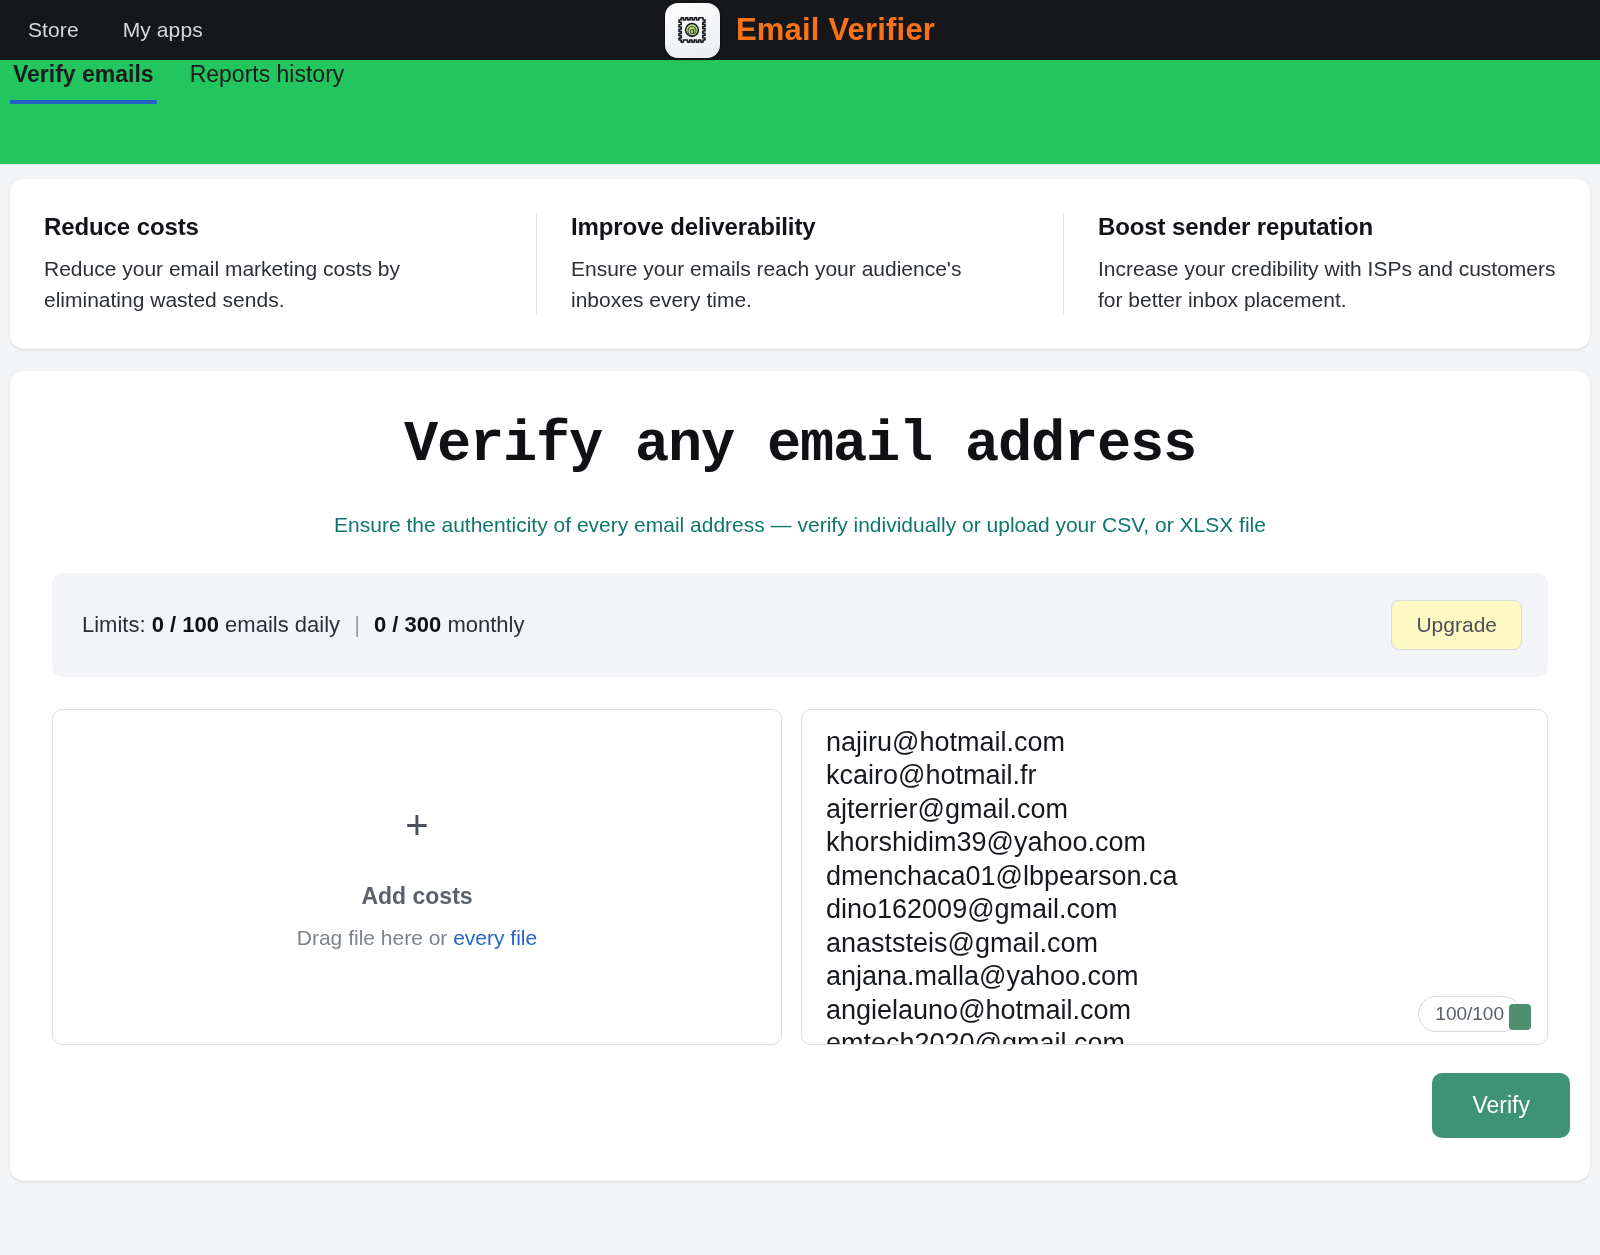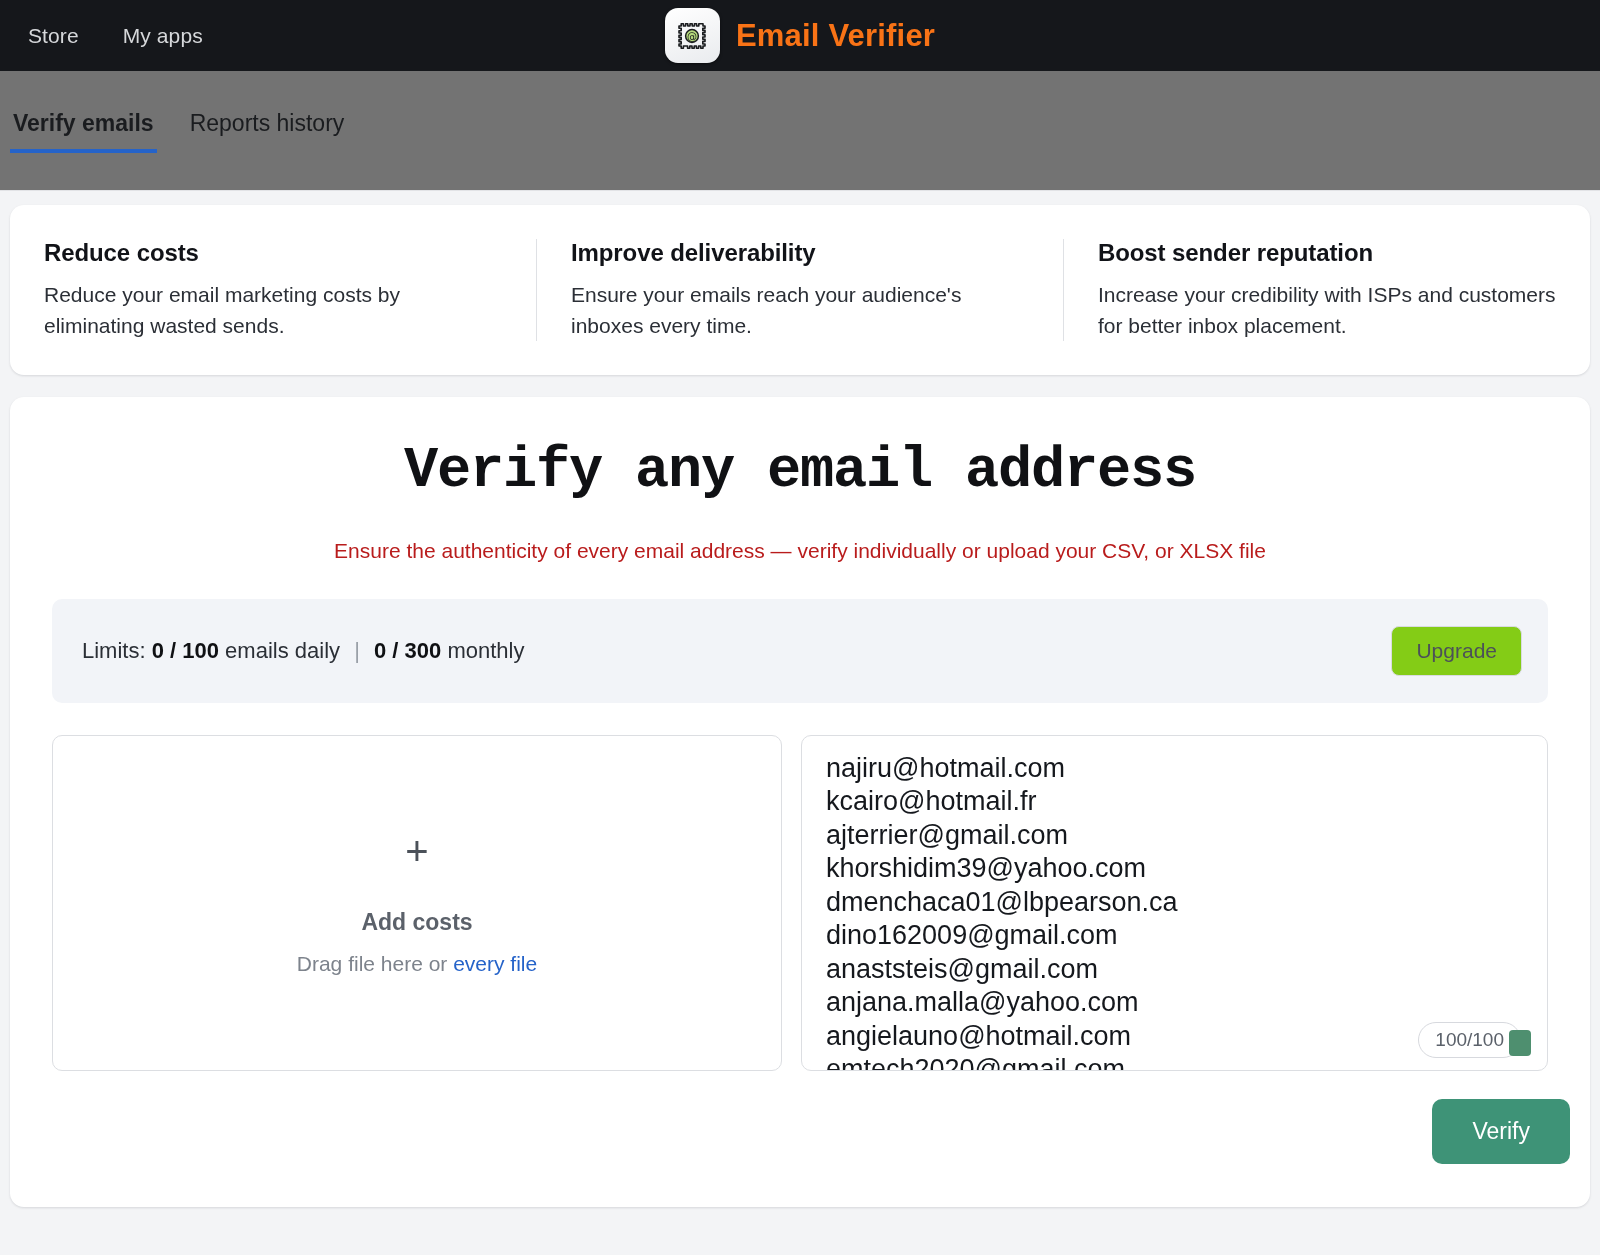--- a/index.html
+++ b/index.html
@@ -9,21 +9,21 @@
     width: 1600px;
     height: 1255px;
     background: #f3f4f6;
     font-family: "Liberation Sans", sans-serif;
     -webkit-font-smoothing: antialiased;
   }
 
   
   .topbar {
     position: relative;
-    height: 71px;
+    height: 60px;
     background: #15171b;
     display: flex;
     align-items: center;
   }
   .topbar-nav {
     display: flex;
     align-items: center;
     gap: 44px;
     padding-left: 28px;
   }
@@ -56,24 +56,24 @@
   .app-title {
     color: #f97316;
     font-size: 31px;
     font-weight: bold;
     letter-spacing: 0.2px;
     pointer-events: auto;
   }
 
   
   .tabs-wrap {
-    background: #737373;
-    height: 120px;
-    display: flex;
-    align-items: center;
+    background: #22c55e;
+    height: 105px;
+    display: flex;
+    align-items: flex-start;
     padding-left: 10px;
     border-bottom: 1px solid #e2e3e6;
   }
   .tabs { display: flex; align-items: flex-end; gap: 30px; }
   .tab {
     font-size: 23px;
     color: #1a1c1f;
     padding: 0 3px 12px 3px;
     cursor: pointer;
     border-bottom: 4px solid transparent;
@@ -134,21 +134,21 @@
     font-size: 57px;
     font-weight: bold;
     color: #101114;
     letter-spacing: -1.2px;
     margin-bottom: 36px;
     font-family: Liberation Mono, monospace;
   }
   .hero-sub {
     text-align: center;
     font-size: 21px;
-    color: #b91c1c;
+    color: #0f766e;
     margin-bottom: 36px;
   }
 
   
   .limits {
     background: #f2f4f8;
     border-radius: 10px;
     height: 104px;
     display: flex;
     align-items: center;
@@ -161,21 +161,21 @@
     color: #2b2f36;
   }
   .limits-text b { color: #101114; font-weight: bold; }
   .limits-sep {
     display: inline-block;
     color: #9aa0a8;
     margin: 0 8px;
     font-weight: 300;
   }
   .upgrade-btn {
-    background: #84cc16;
+    background: #fef9c3;
     border: 1px solid #d9dbe0;
     border-radius: 8px;
     color: #4c5159;
     font-size: 21px;
     font-family: inherit;
     padding: 12px 24px;
     cursor: pointer;
   }
 
   

